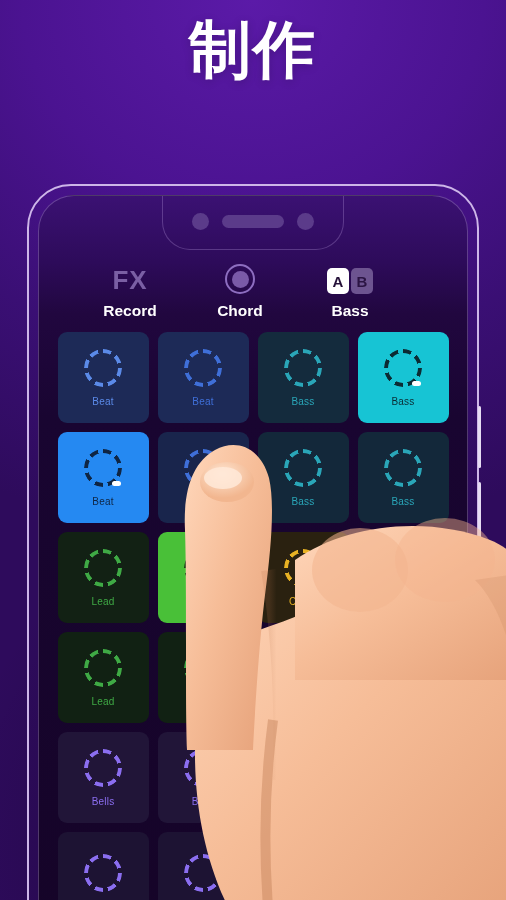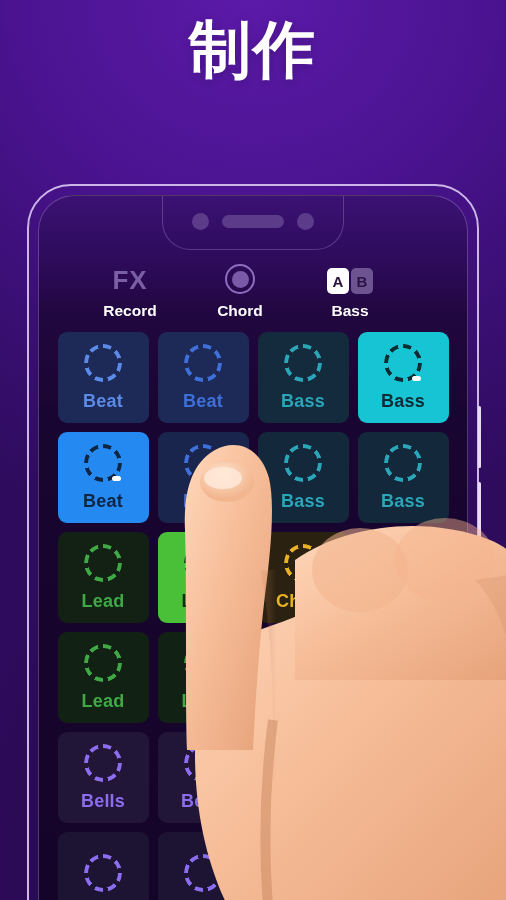--- a/index.html
+++ b/index.html
@@ -122,21 +122,21 @@
     border:4px solid currentColor;
     -webkit-mask:repeating-conic-gradient(#000 0deg 28deg, transparent 28deg 45deg);
             mask:repeating-conic-gradient(#000 0deg 28deg, transparent 28deg 45deg);
   }
   .ring.active::after{
     content:""; position:absolute;
     width:9px; height:5px; border-radius:3px;
     background:#fff;
     right:1px; bottom:1px;
   }
-  .pad-label{ font-size:18px; font-weight:bold; letter-spacing:.2px; }
+  .pad-label{ font-size:10px; font-weight:normal; letter-spacing:.2px; }
 
   
   #hand{ position:absolute; z-index:6; left:145px; top:420px; width:400px; height:500px; }
 
   
   #violet-bit{
     position:absolute; z-index:4;
     left:224px; top:742px; width:30px; height:64px;
     background:#7d56f0;
     clip-path:polygon(0 0,100% 0,52% 100%,0 78%);

